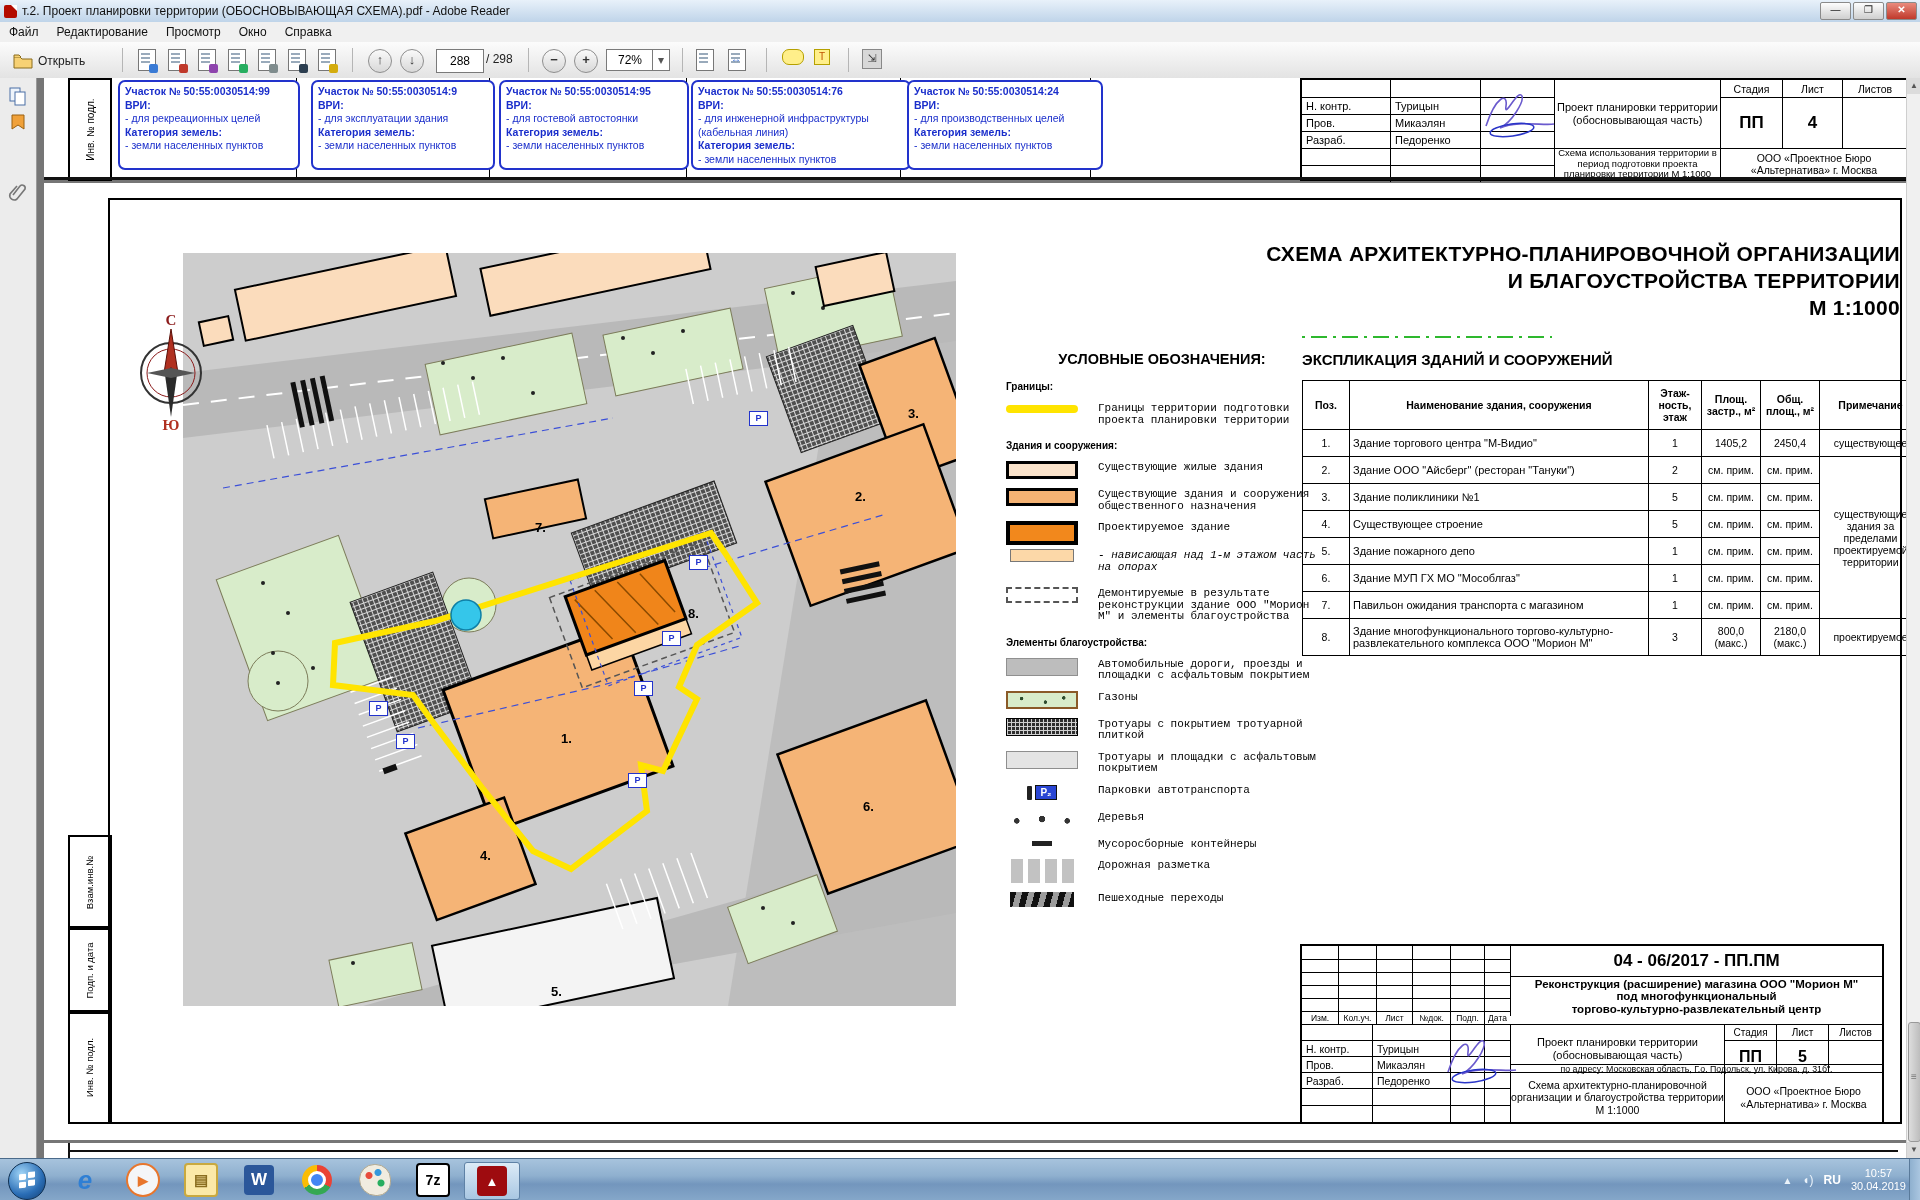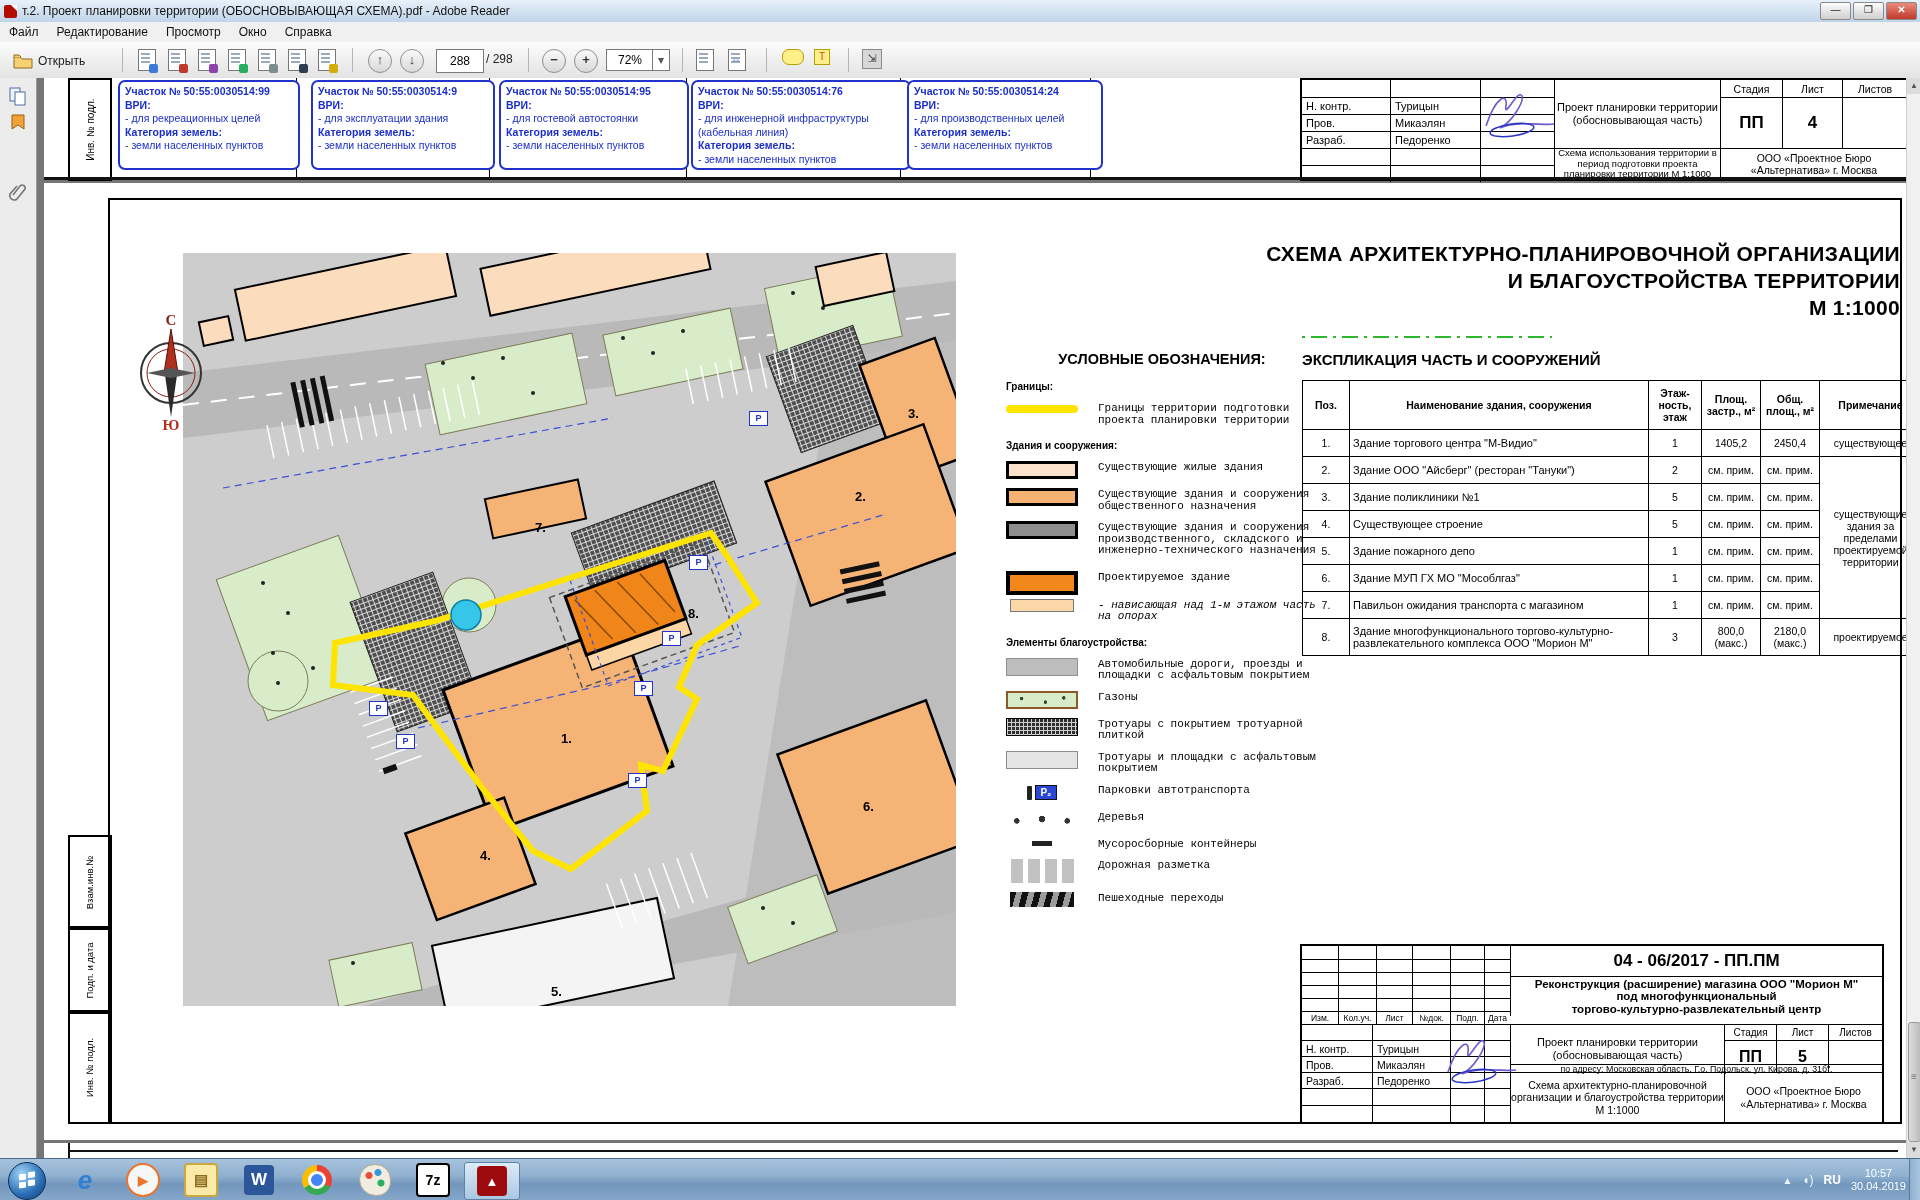--- a/index.html
+++ b/index.html
@@ -528,37 +528,37 @@
                 <div class="sw sw-existing-res"></div>
               </div>
               <div class="txt">Существующие жилые здания</div>
             </div>
             <div class="leg-item">
               <div class="swwrap">
                 <div class="sw sw-existing-pub"></div>
               </div>
               <div class="txt">Существующие здания и сооружения общественного назначения</div>
             </div>
+            <div class="leg-item" style="margin-bottom: 4px;">
+              <div class="swwrap">
+                <div class="sw sw-projected"></div>
+              </div>
+              <div class="txt">Проектируемое здание</div>
+            </div>
             <div class="leg-item" style="margin-bottom: 14px;">
               <div class="swwrap">
-                <div class="sw sw-existing-ind"></div>
-              </div>
-              <div class="txt">Существующие здания и сооружения производственного, складского и инженерно-технического назначения</div>
-            </div>
-            <div class="leg-item" style="margin-bottom: 4px;">
-              <div class="swwrap">
-                <div class="sw sw-projected"></div>
-              </div>
-              <div class="txt">Проектируемое здание</div>
-            </div>
-            <div class="leg-item" style="margin-bottom: 14px;">
-              <div class="swwrap">
                 <div class="sw sw-overhang"></div>
               </div>
               <div class="txt it">- нависающая над 1-м этажом часть на опорах</div>
+            </div>
+            <div class="leg-item" style="margin-bottom: 12px;">
+              <div class="swwrap">
+                <div class="sw sw-demolish"></div>
+              </div>
+              <div class="txt">Демонтируемые в результате реконструкции здание ООО "Морион М" и элементы благоустройства</div>
             </div>
             <div class="leg-head">Элементы благоустройства:</div>
             <div class="leg-item">
               <div class="swwrap">
                 <div class="sw sw-road"></div>
               </div>
               <div class="txt">Автомобильные дороги, проезды и площадки с асфальтовым покрытием</div>
             </div>
             <div class="leg-item">
               <div class="swwrap">
@@ -611,21 +611,21 @@
               </div>
               <div class="txt">Пешеходные переходы</div>
             </div>
           </div>
       </div>
 
       <div id="expl">
         <svg id="expl-dash">
             <line x1="0" y1="4" x2="250" y2="4" class="greenline" stroke-dasharray="3,6,16,6"></line>
           </svg>
-        <h3>ЭКСПЛИКАЦИЯ ЧАСТЬ И СООРУЖЕНИЙ</h3>
+        <h3>ЭКСПЛИКАЦИЯ ЗДАНИЙ И СООРУЖЕНИЙ</h3>
         <table>
           <thead>
               <tr id="expl-head">
                 <th style="width: 40px;">Поз.</th>
                 <th style="width: 292px;">Наименование здания, сооружения</th>
                 <th style="width: 46px;">Этаж-ность, этаж</th>
                 <th style="width: 52px;">Площ. застр., м²</th>
                 <th style="width: 52px;">Общ. площ., м²</th>
                 <th style="width: 95px;">Примечание</th>
               </tr>

